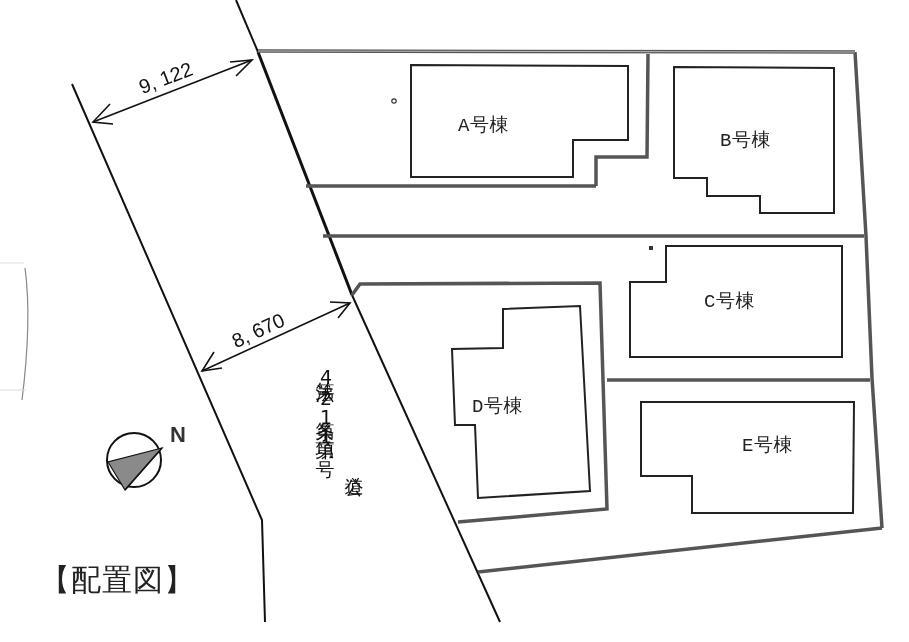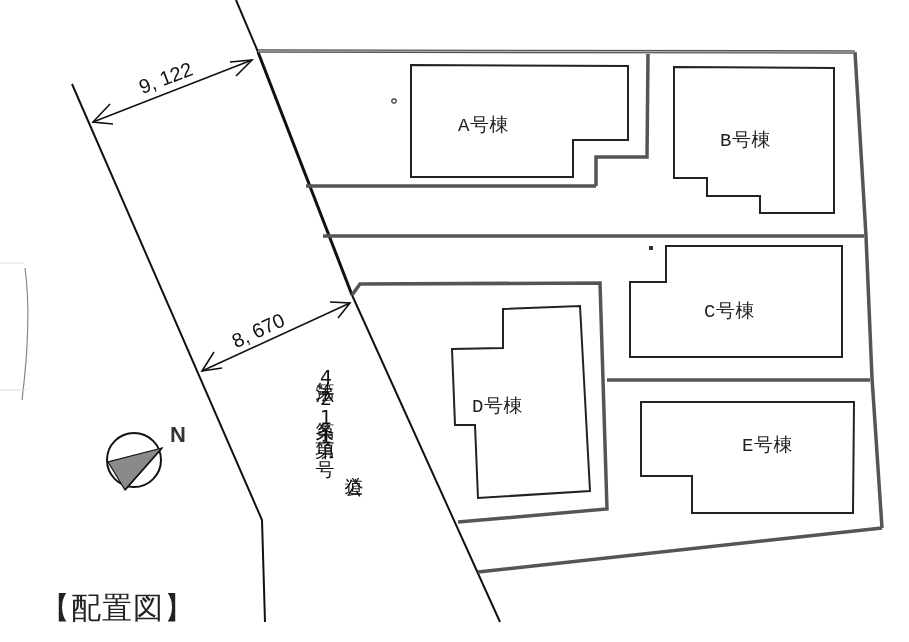--- a/index.html
+++ b/index.html
@@ -13,21 +13,21 @@
     .road-bold { fill: none; stroke: #111; stroke-width: 3; }
     .dim { fill: none; stroke: #111; stroke-width: 1.6; }
     .label { position: absolute; font-family: Liberation Mono, monospace; color: #222;
              font-size: 19px; white-space: nowrap; letter-spacing: 0.5px; text-align: right; }
     .dim-label { position: absolute; font-family: "Liberation Sans", sans-serif; color: #111;
                  font-size: 20px; white-space: nowrap; transform-origin: left bottom; }
     .vtext { position: absolute; writing-mode: vertical-rl; text-orientation: upright;
              font-family: "DejaVu Sans", sans-serif; color: #111; font-size: 19px;
              line-height: 1; letter-spacing: -1px; }
     .title { position: absolute; left: 40px; top: 560px; font-family: "DejaVu Serif", serif;
-             font-size: 30px; color: #222; letter-spacing: 1px; margin-top: 28px; }
+             font-size: 30px; color: #222; letter-spacing: 1px; }
     .north-label { position: absolute; left: 170px; top: 422px; font-family: "Liberation Sans", sans-serif;
                    font-weight: bold; font-size: 22px; color: #333; }
   </style>
 </head>
 <body>
 
 <svg class="plan" viewBox="0 0 909 642">
 
   <g>
     <path d="M 25 268 Q 32 320 22 400" fill="none" stroke="#888" stroke-width="1.2"></path>
@@ -88,21 +88,21 @@
 
   <g>
     <circle cx="134" cy="460" r="27" fill="#fff" stroke="#111" stroke-width="2"></circle>
     <polygon points="162,448 108,462 125,490" fill="#8a8a8a" stroke="#111" stroke-width="1.2"></polygon>
     <line x1="162" y1="448" x2="125" y2="490" stroke="#111" stroke-width="1.5"></line>
   </g>
 </svg>
 
 <div class="label" style="left:458px; top:112px;">A号棟</div>
 <div class="label" style="left:720px; top:127px;">B号棟</div>
-<div class="label" style="left:704px; top:298px;">C号棟</div>
+<div class="label" style="left:704px; top:288px;">C号棟</div>
 <div class="label" style="left:472px; top:393px;">D号棟</div>
 <div class="label" style="left:742px; top:432px;">E号棟</div>
 
 <div class="dim-label" style="left:144px; top:76px; transform: rotate(-21deg);">9, 122</div>
 <div class="dim-label" style="left:238px; top:330px; transform: rotate(-25deg);">8, 670</div>
 
 <div class="vtext" style="left:316px; top:368px;">法第42条第1項第1号</div>
 <div class="vtext" style="left:345px; top:463px;">公道</div>
 
 <div class="north-label">N</div>

